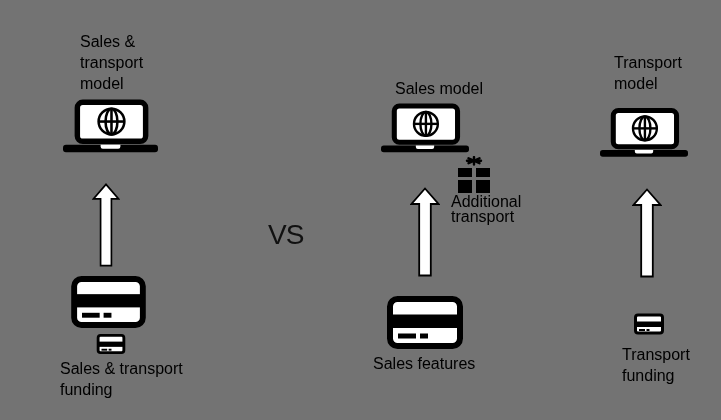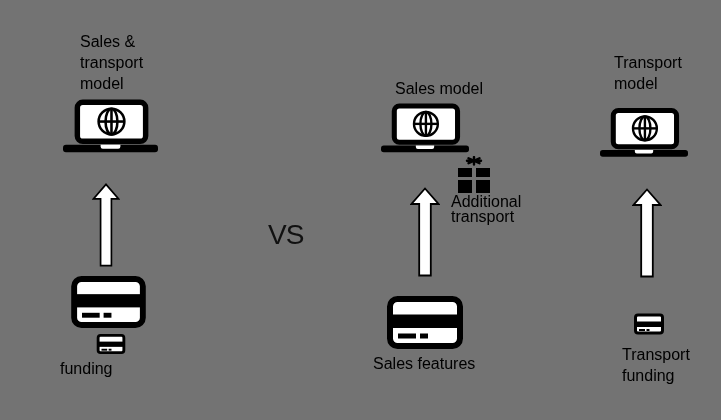--- a/index.html
+++ b/index.html
@@ -110,20 +110,21 @@
       </svg>
   </div>
 
   <div class="abs icon" style="left:96px; top:334px; width:30px; height:20px;">
     <svg>
         <use href="#sym-card-small"></use>
       </svg>
   </div>
 
   <div class="abs label" style="left:60px; top:358px;">
+    <div>Sales &amp; transport</div>
     <div>funding</div>
   </div>
 
   <div class="abs vs" style="left:268px; top:200px;margin-top:20px;">VS</div>
 
   <div class="abs label" style="left:395px; top:52px;margin-top:26px;">Sales model</div>
 
   <div class="abs icon" style="left:381px; top:101px; width:88px; height:54px;">
     <svg>
         <use href="#sym-laptop"></use>

